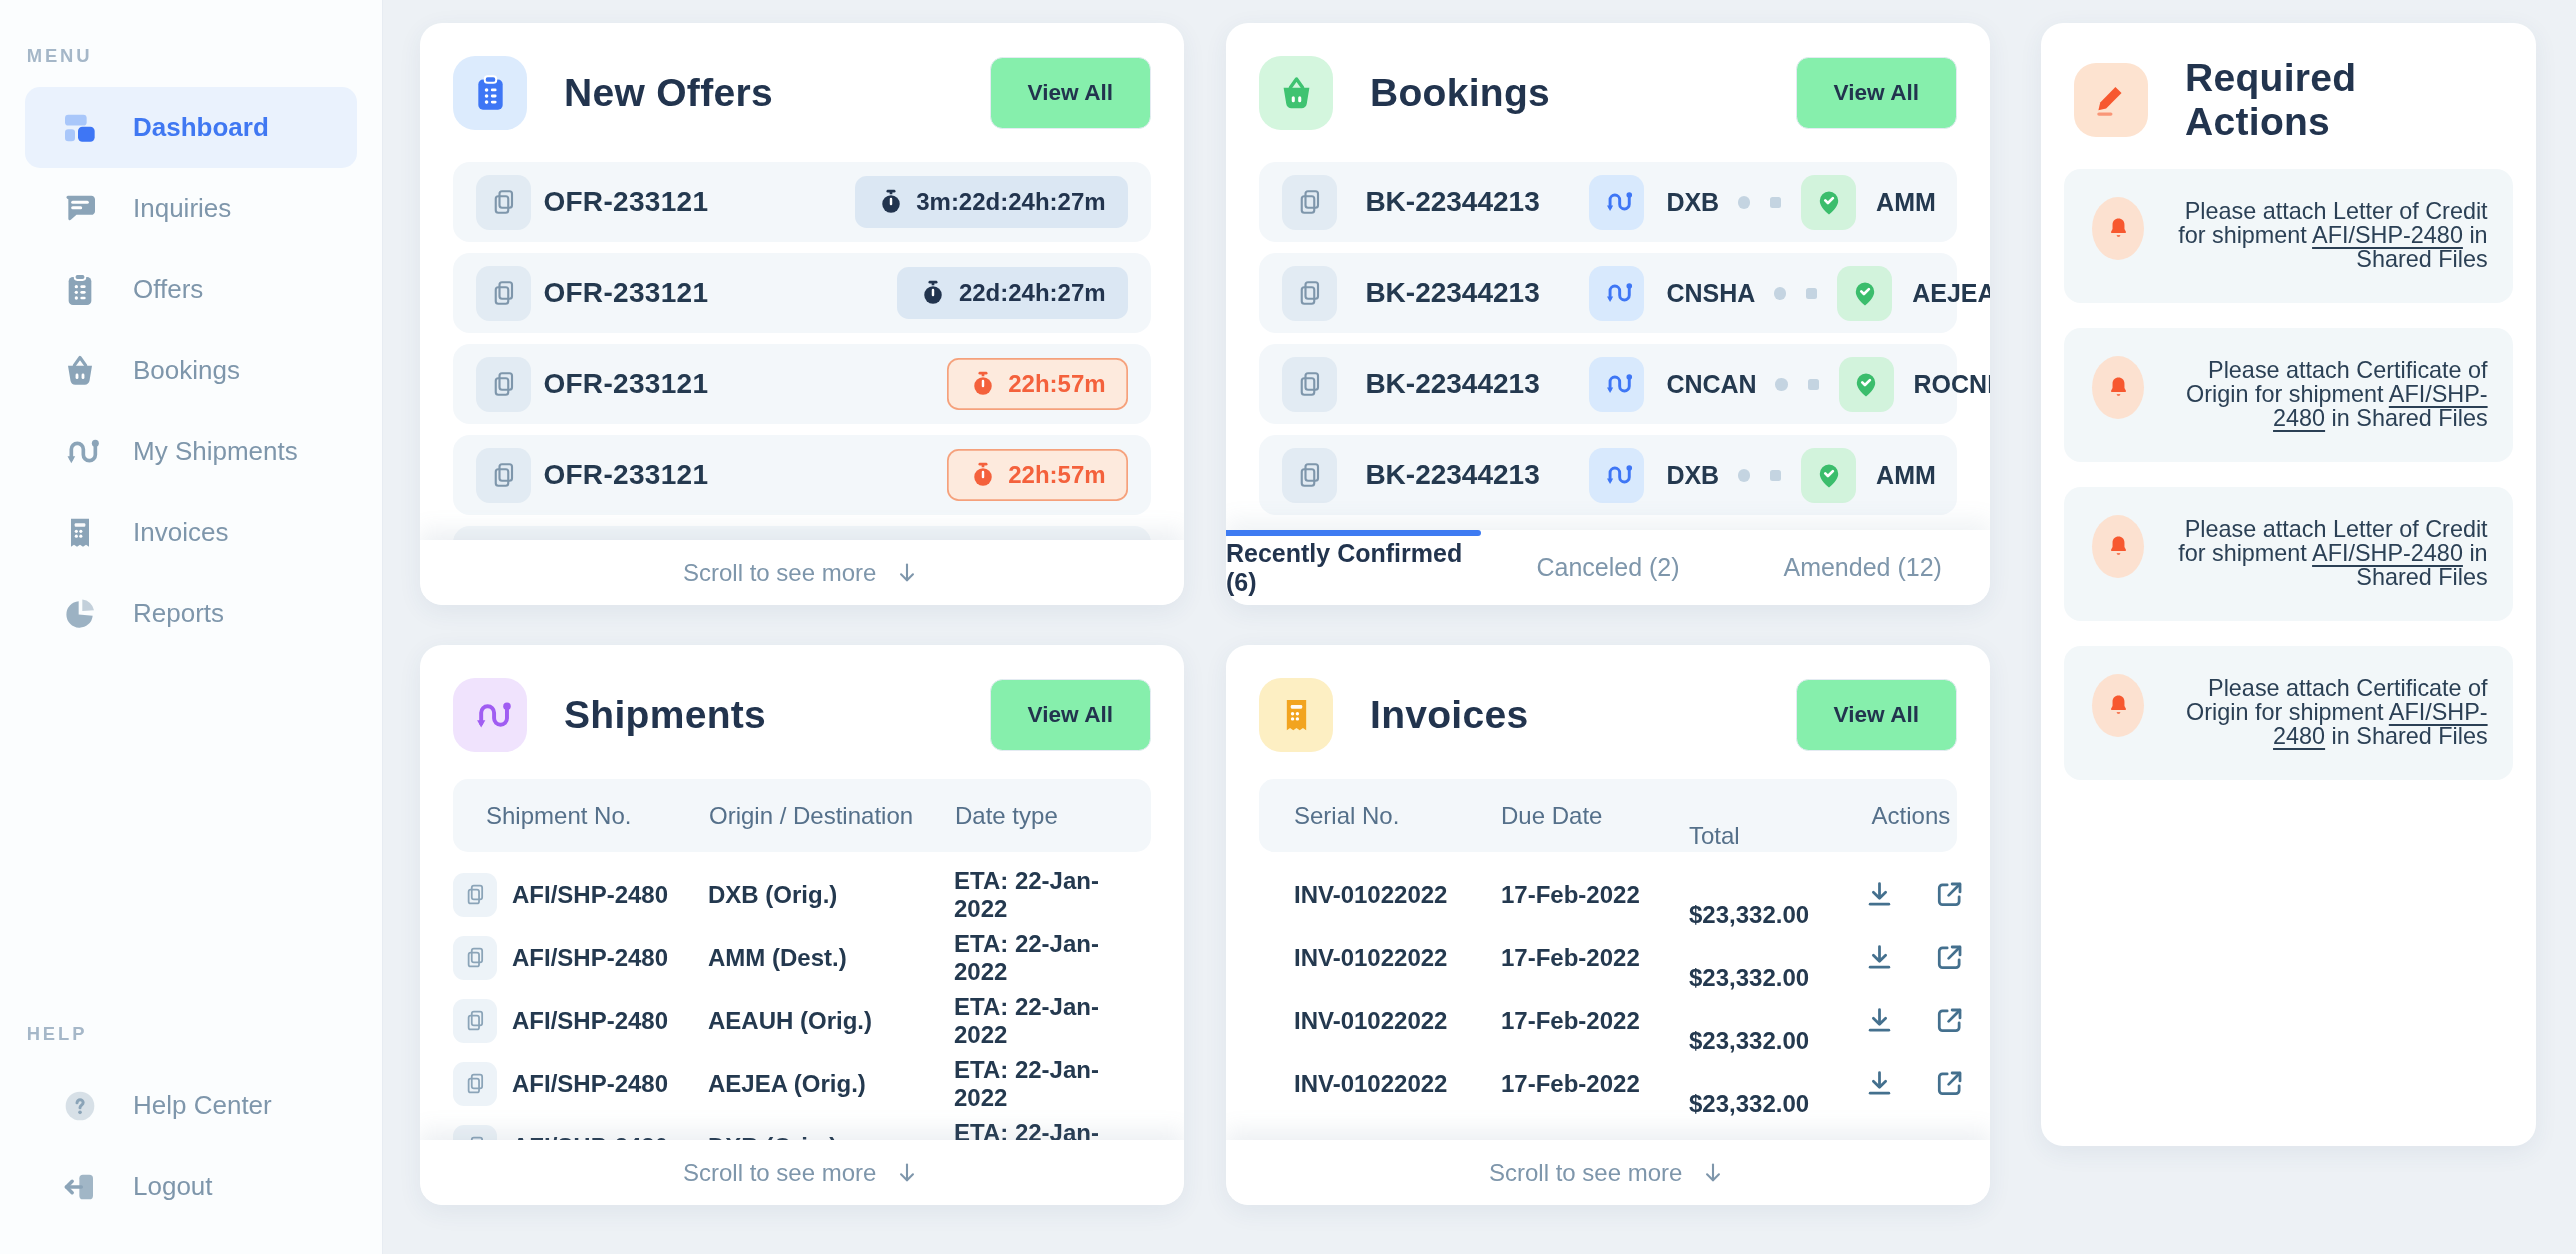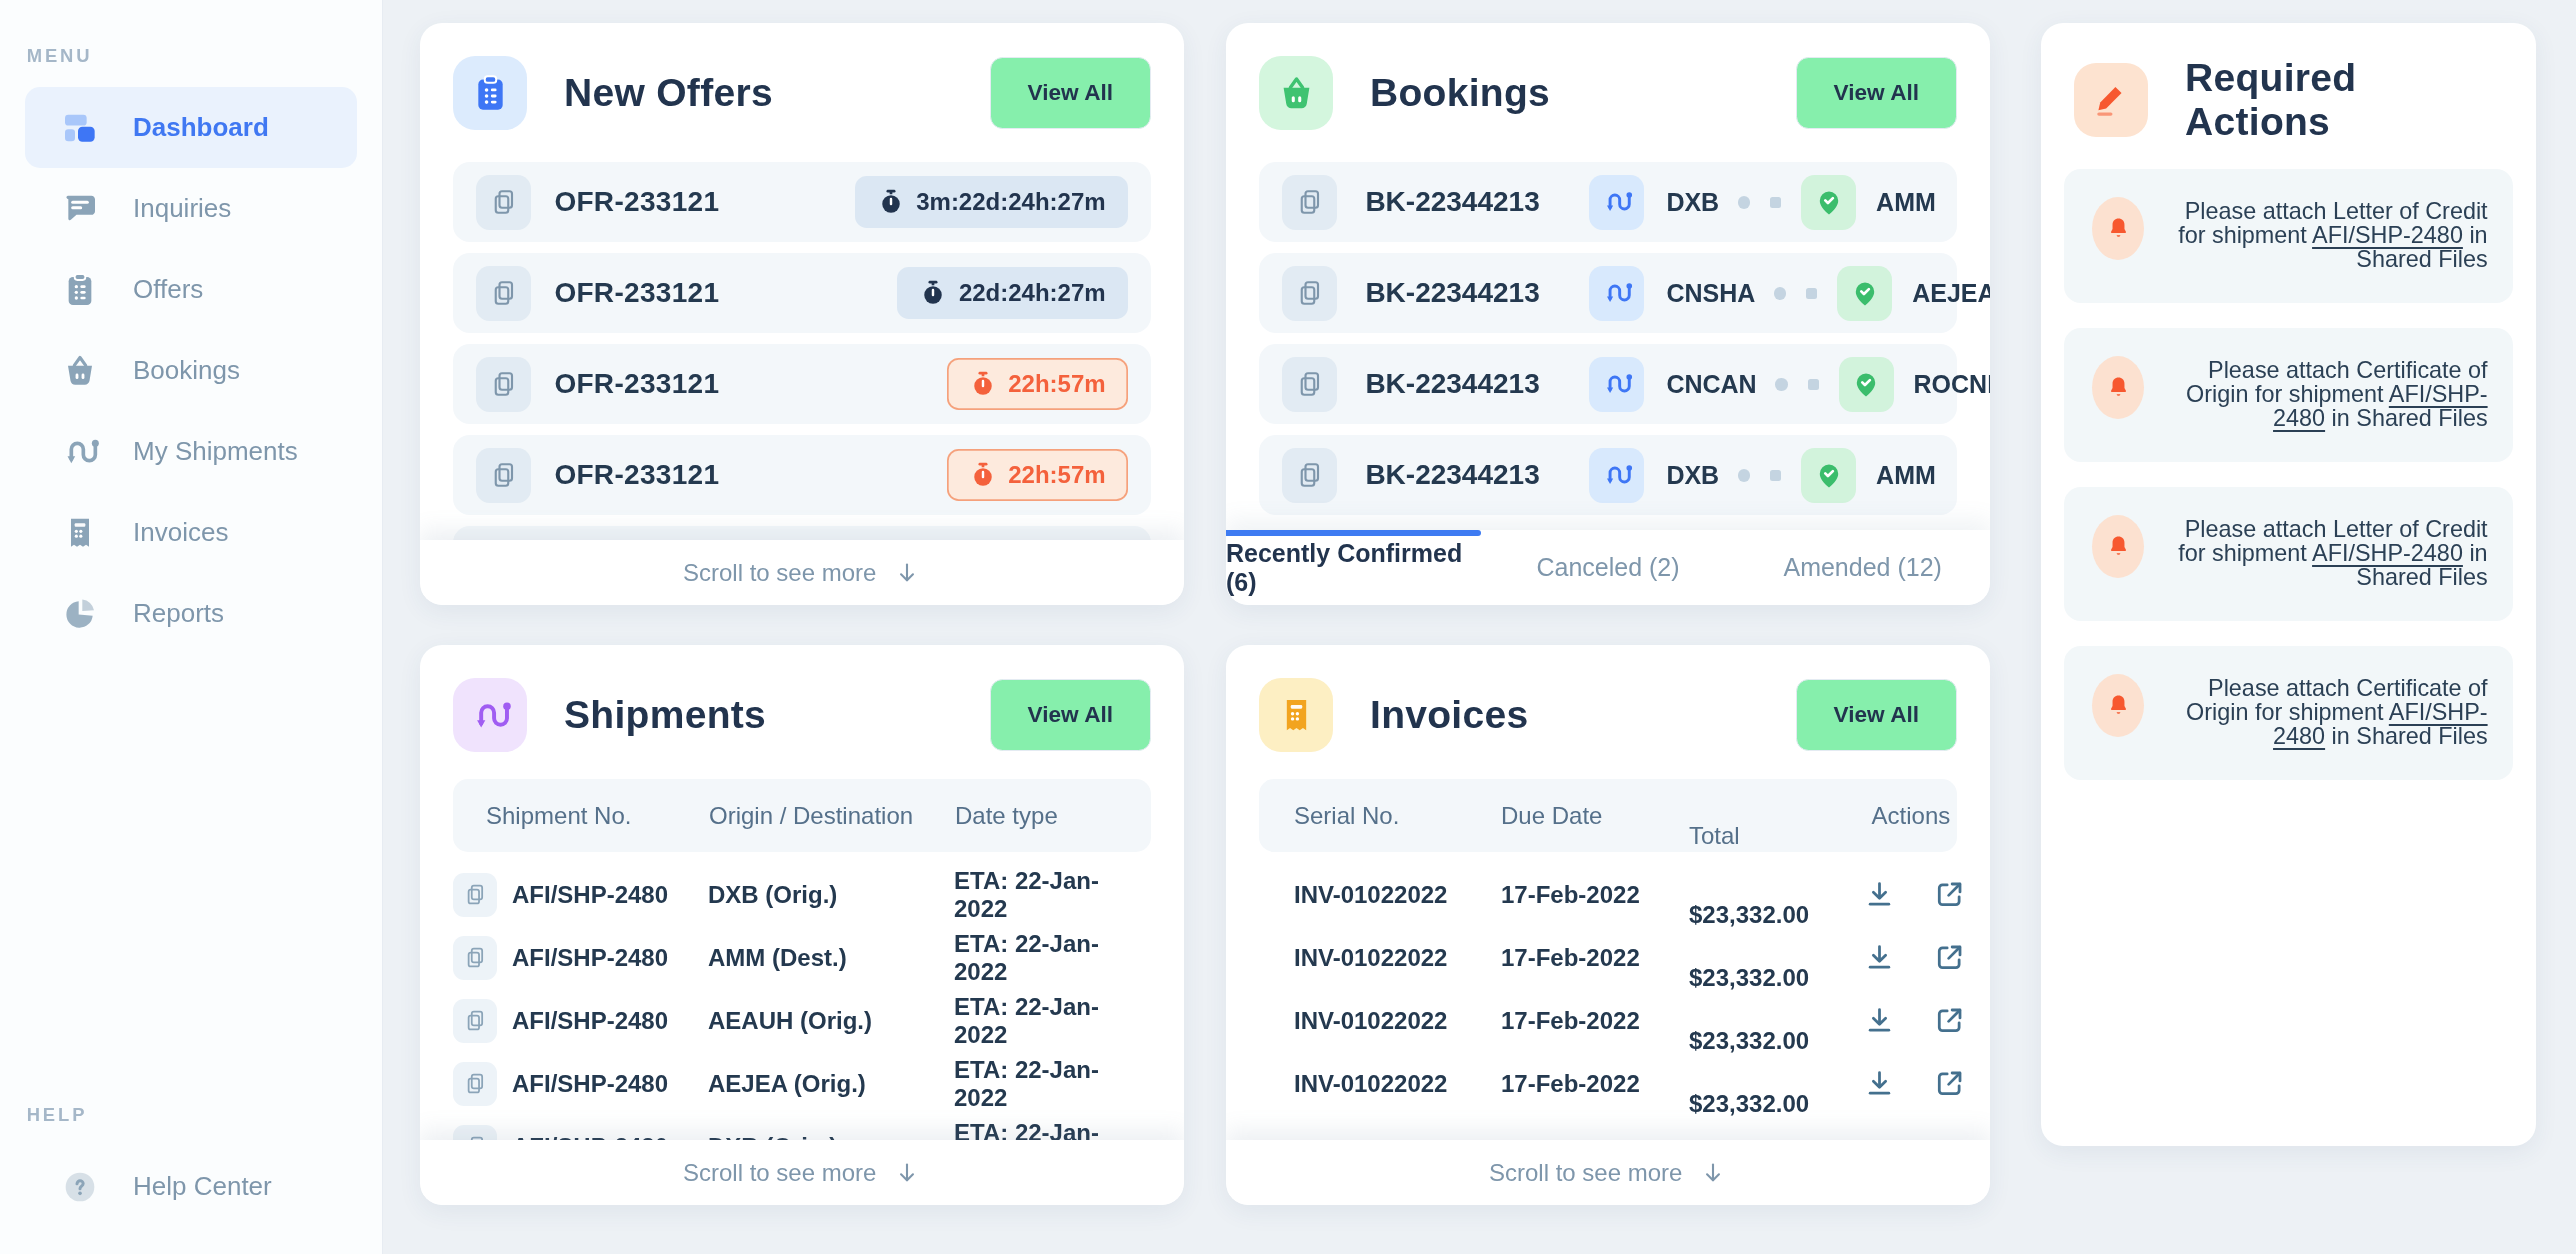--- a/index.html
+++ b/index.html
@@ -42,21 +42,21 @@
     border:1.7px solid #e4ebf2;border-radius:12.5px;font-size:22.6px;font-weight:600;color:#22344e;
     display:flex;align-items:center;cursor:pointer;font-family:inherit;}
 
   
   .rows{position:absolute;left:33px;right:33px;top:139px;}
   .lrow{height:80px;background:#f3f7fa;border-radius:16.7px;margin-bottom:11px;
     display:flex;align-items:center;padding:0 23.4px;box-sizing:border-box;}
   .copy-chip{width:55px;height:55px;border-radius:13.4px;background:#e2ebf3;color:#7e96ab;
     display:flex;align-items:center;justify-content:center;flex:none;cursor:pointer;}
   .copy-chip svg{width:30px;height:30px;}
-  .row-id{font-size:28px;font-weight:600;color:#24394f;margin-left:23px;letter-spacing:0.3px;text-align:center;}
+  .row-id{font-size:28px;font-weight:600;color:#24394f;margin-left:12px;letter-spacing:0.3px;text-align:center;}
   .timer{margin-left:auto;height:52px;border-radius:11.7px;display:flex;align-items:center;
     gap:11.7px;padding:0 22px;font-size:24px;font-weight:600;}
   .timer svg{width:28px;height:28px;}
   .timer.normal{background:#dbe7f3;color:#22344e;}
   .timer.urgent{background:#fdeadd;color:#f4613c;box-shadow:inset 0 0 0 1.7px #f5a17c;}
   .partial-row{height:18.4px;background:#f3f7fa;border-radius:16.7px 16.7px 0 0;}
 
   .bk-id{width:224px;font-size:28px;font-weight:600;color:#24394f;margin-left:28px;flex:none;}
   .mini-chip{width:55px;height:55px;border-radius:13.4px;display:flex;align-items:center;
     justify-content:center;flex:none;}
@@ -281,20 +281,28 @@
 
     <div class="section-label">HELP</div>
     <div class="nav-item">
       <span class="nico">
           <svg viewBox="0 0 48 48" width="40" height="40">
             <use href="#i-question"></use>
           </svg>
         </span>
       <span>Help Center</span>
     </div>
+    <div class="nav-item">
+      <span class="nico">
+          <svg viewBox="0 0 48 48" width="40" height="40">
+            <use href="#i-logout"></use>
+          </svg>
+        </span>
+      <span>Logout</span>
+    </div>
   </aside>
 
   <section class="card" id="card-offers">
     <div class="card-header">
       <div class="chip blue">
           <svg viewBox="0 0 52 52" width="43" height="43">
             <use href="#i-clipboard"></use>
           </svg>
         </div>
       <div class="card-title">New Offers</div>

